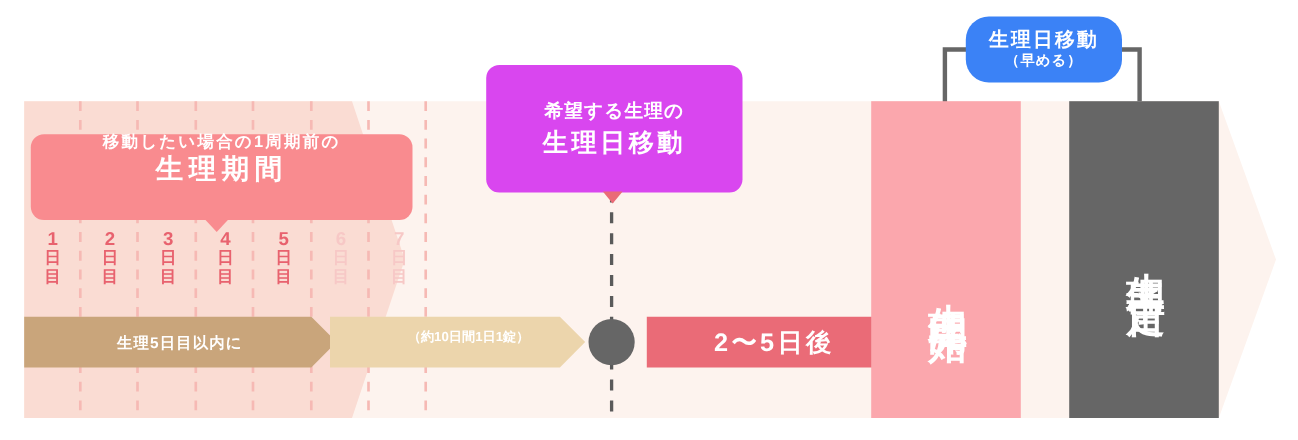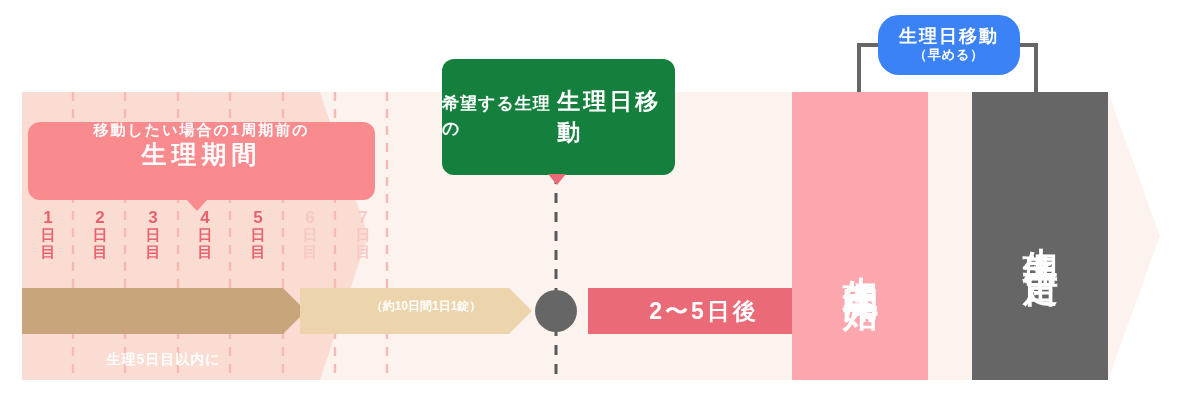--- a/index.html
+++ b/index.html
@@ -22,22 +22,22 @@
   .bubble-pink .l2{font-size:25px;letter-spacing:5px;line-height:1.25;font-weight:bold;}
   .bubble-pink-tip{
     left:186px;top:199px;width:0;height:0;
     border-left:11px solid transparent;border-right:11px solid transparent;
     border-top:12px solid #f98b8f;
   }
 
   
   .bubble-red{
     left:442px;top:59px;width:233px;height:116px;
-    background:#15803d;border-radius:12px;
-    display:flex;flex-direction:row;align-items:center;justify-content:center;
+    background:#d946ef;border-radius:12px;
+    display:flex;flex-direction:column;align-items:center;justify-content:center;
     color:#ffffff;box-sizing:border-box;
   }
   .bubble-red .r1,.bubble-red .r2{font-size:17px;letter-spacing:1px;line-height:1.45;font-weight:bold;}
   .bubble-red .r3{font-size:23px;letter-spacing:3px;line-height:1.35;font-weight:bold;}
   .bubble-red-tip{
     left:548px;top:174px;width:0;height:0;
     border-left:9px solid transparent;border-right:9px solid transparent;
     border-top:11px solid #ea6b77;
   }
 
@@ -48,21 +48,21 @@
   }
   .daycell .num{font-size:17px;display:block;}
   .daycell .ch{display:block;}
   .day-on{color:#e8626e;}
   .day-off{color:#f7c8c6;}
 
   
   .tan-text{
     top:288px;left:22px;width:283px;height:46px;
     display:flex;flex-direction:column;align-items:center;justify-content:center;
-    color:#ffffff;box-sizing:border-box;margin-top:48px;
+    color:#ffffff;box-sizing:border-box;
   }
   .tan-text .t1{font-size:14px;letter-spacing:1px;line-height:1.05;font-weight:bold;}
   .tan-text .t2{font-size:22px;letter-spacing:1px;line-height:1.2;font-weight:bold;}
   .tan2-text{
     top:288px;left:320px;width:212px;height:36px;
     display:flex;align-items:center;justify-content:center;
     color:#ffffff;font-size:12px;letter-spacing:0px;font-weight:bold;
   }
 
   

